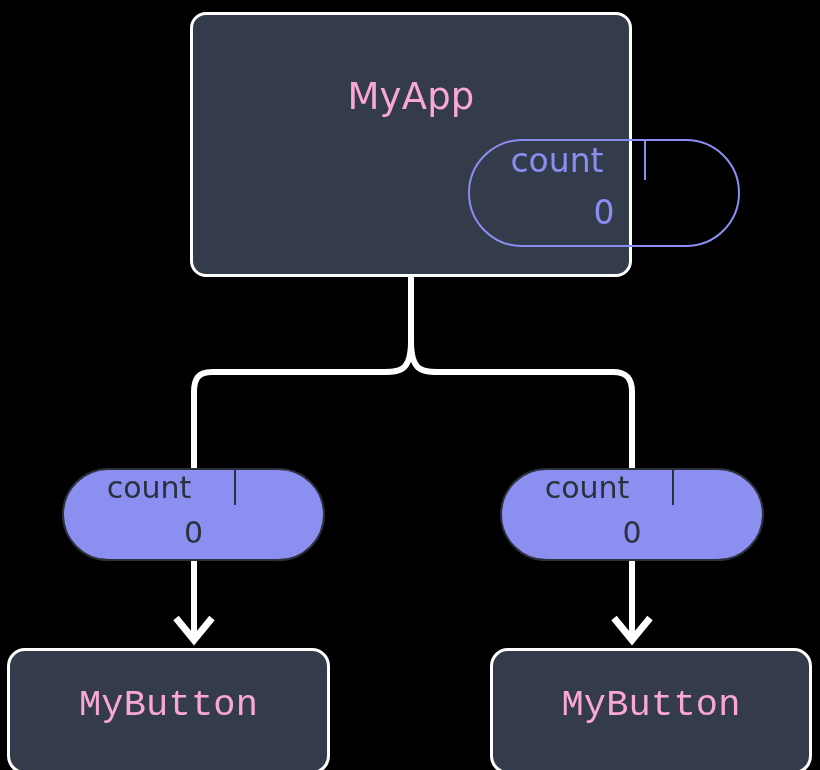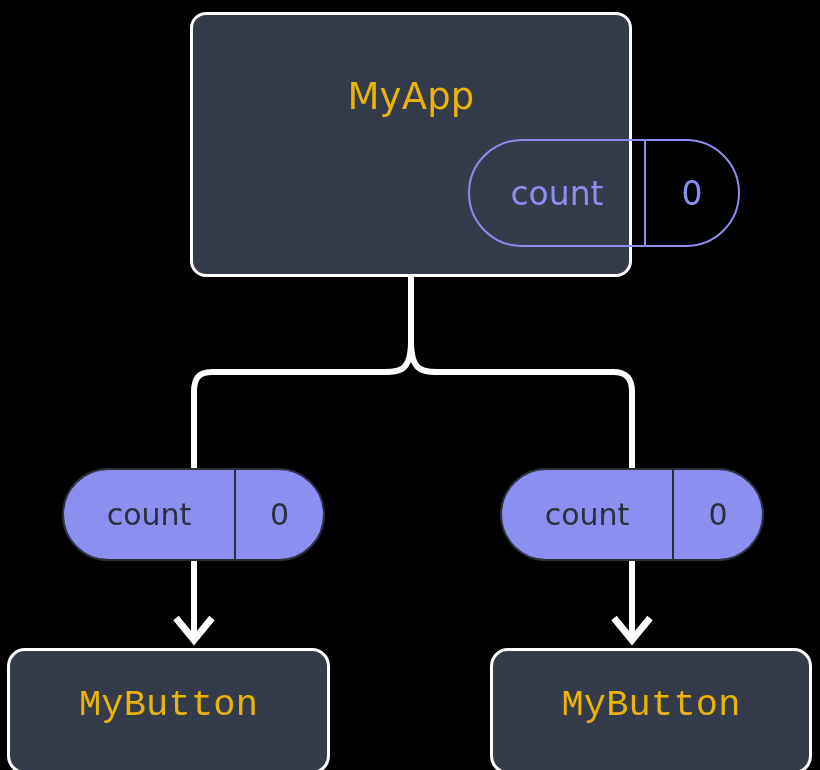--- a/index.html
+++ b/index.html
@@ -34,21 +34,21 @@
     box-sizing: border-box;
     background: #343b4a;
     border: 3px solid #ffffff;
     border-radius: 16px;
   }
   .node-title {
     position: absolute;
     left: 0;
     right: 0;
     text-align: center;
-    color: #eab308;
+    color: #f9a8d4;
     font-weight: 400;
     letter-spacing: 0.2px;
     white-space: nowrap;
   }
 
   #root-node {
     left: 190px;
     top: 12px;
     width: 442px;
     height: 265px;
@@ -70,20 +70,21 @@
     font-size: 37px;
     font-family: Liberation Mono, monospace;
   }
 
   
   .pill {
     position: absolute;
     box-sizing: border-box;
     display: flex;
     align-items: stretch;
+    flex-direction: column;
   }
   .pill-key, .pill-val {
     display: flex;
     align-items: center;
     justify-content: center;
     box-sizing: border-box;
     white-space: nowrap;
   }
 
   

